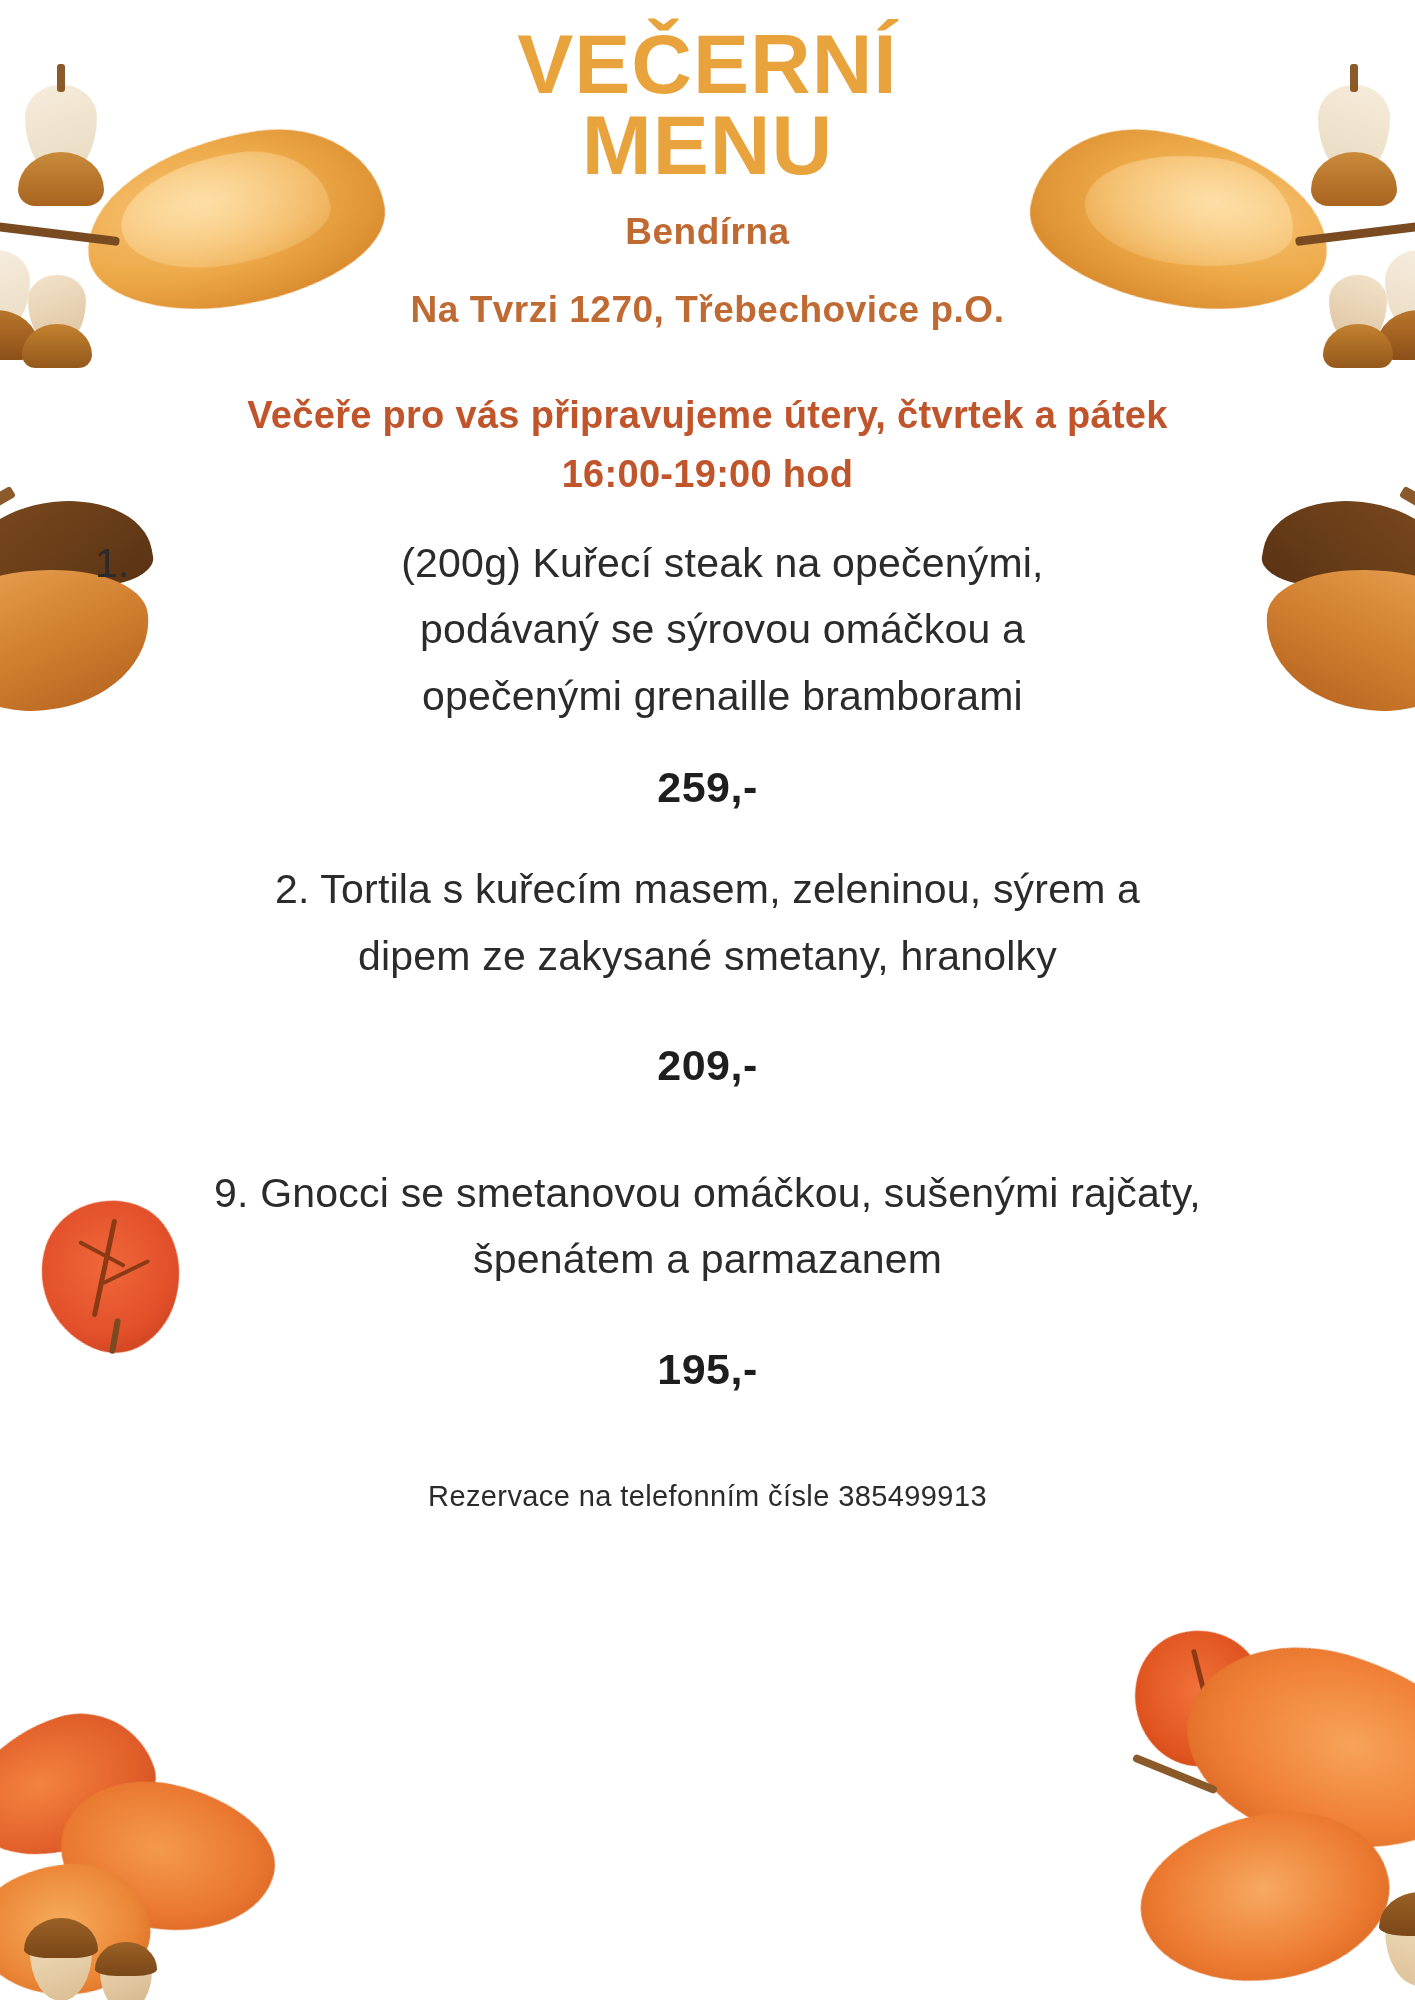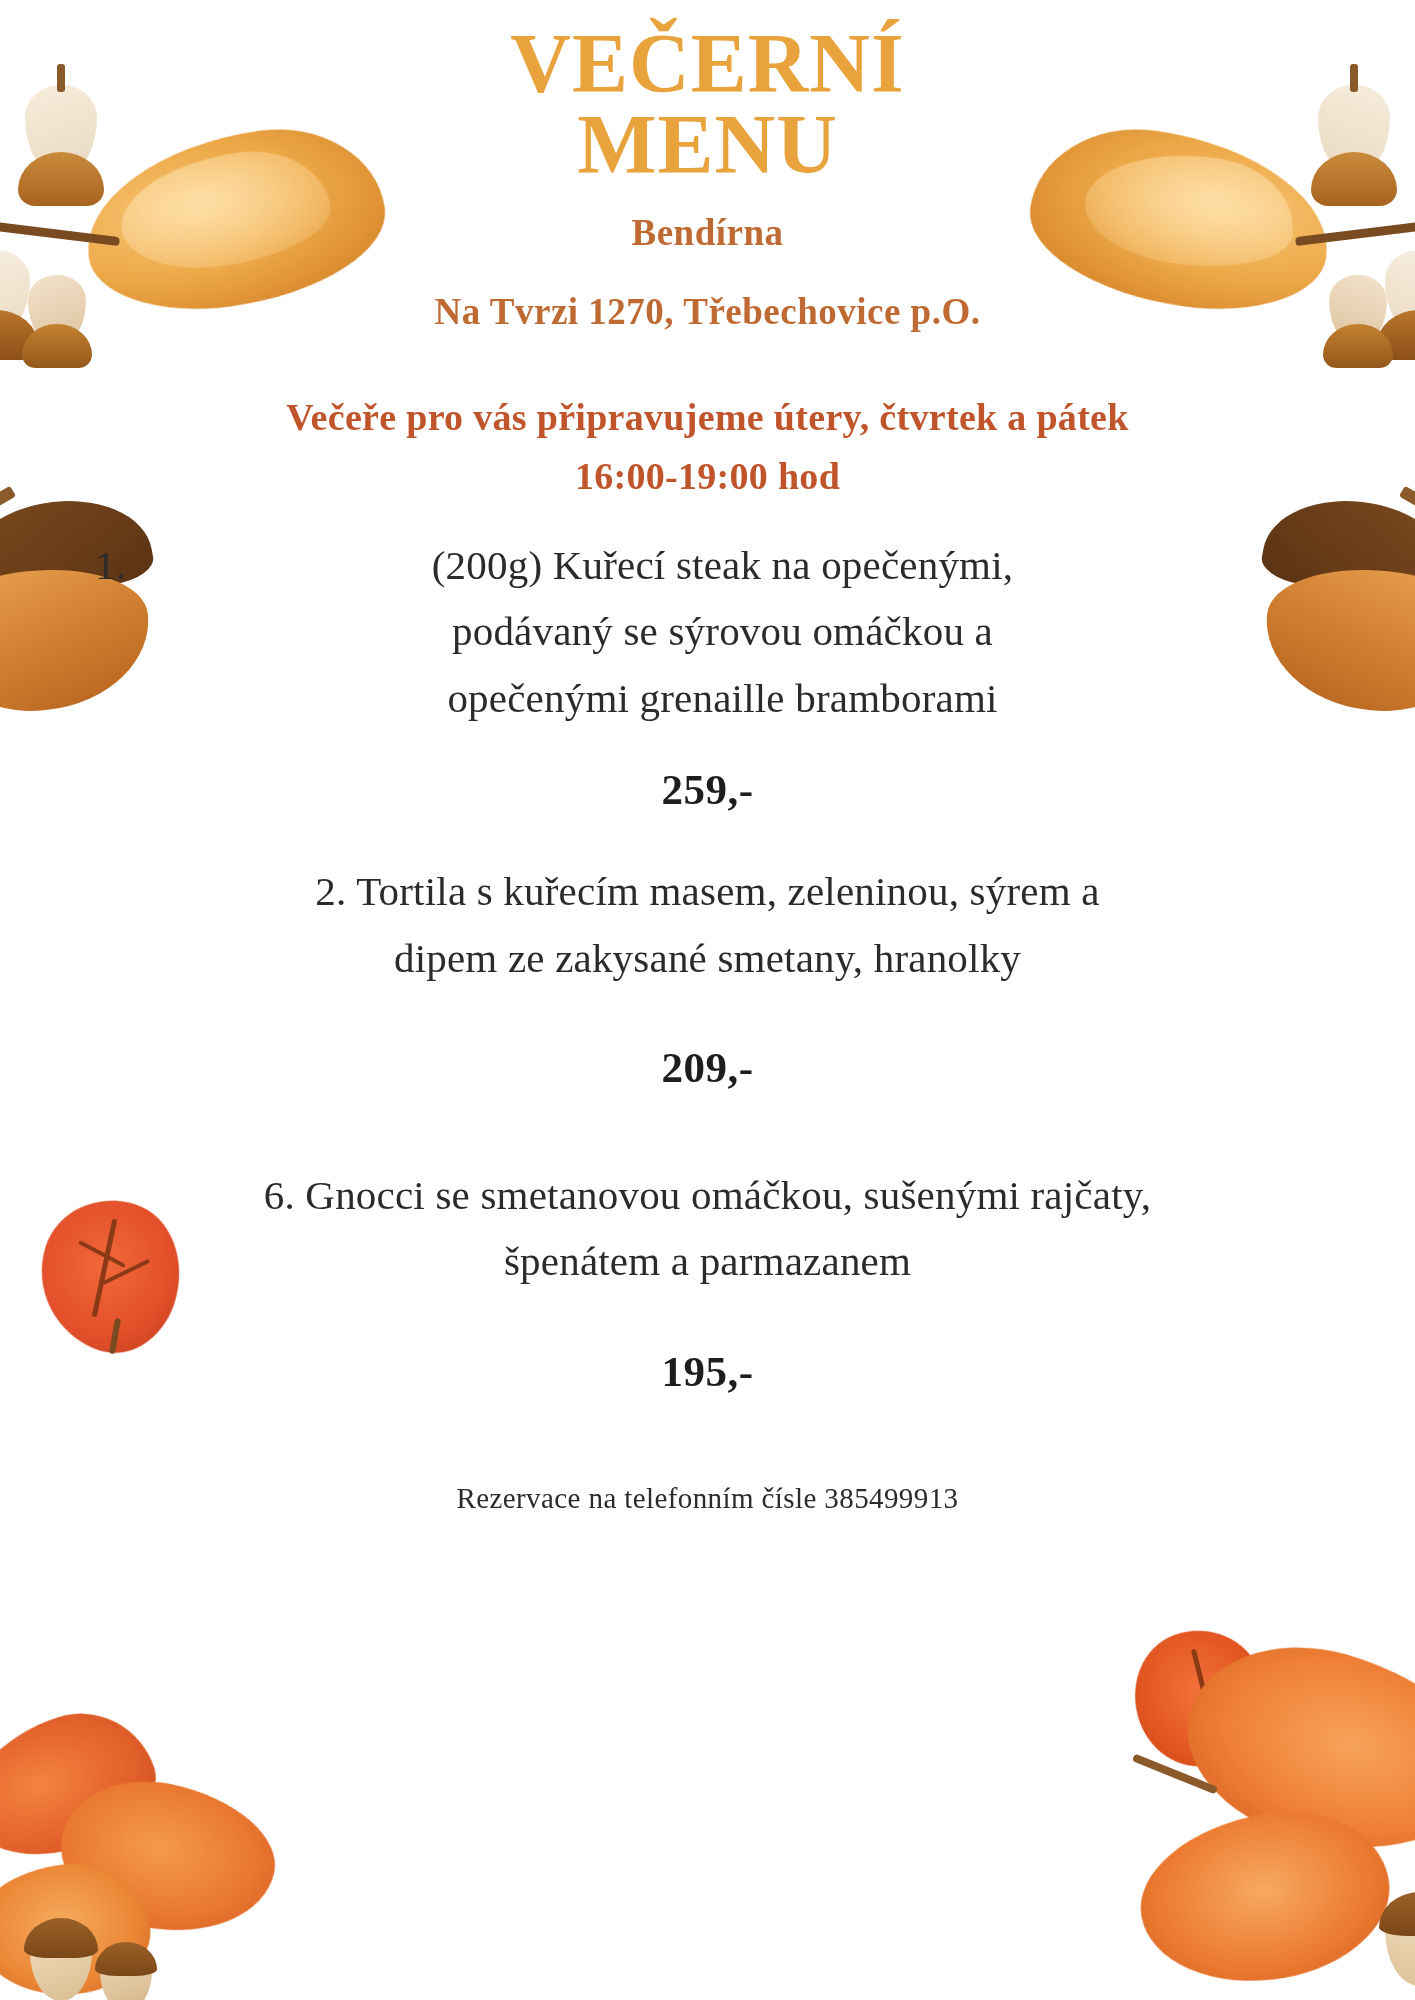--- a/index.html
+++ b/index.html
@@ -14,21 +14,20 @@
     overflow: hidden;
     position: relative;
   }
 
   .page {
     position: relative;
     width: 1415px;
     height: 2000px;
     overflow: hidden;
     background: #ffffff;
-    font-family: Liberation Serif, serif;
   }
 
   
   .decor { position: absolute; pointer-events: none; }
 
   
   .leaf-blob {
     position: absolute;
     border-radius: 60% 40% 55% 45% / 55% 60% 40% 45%;
     filter: blur(0.3px);
@@ -296,21 +295,21 @@
       </div>
       <div class="price">259,-</div>
 
       <div class="item item-2">
         <div>2. Tortila s kuřecím masem, zeleninou, sýrem a</div>
         <div>dipem ze zakysané smetany, hranolky</div>
       </div>
       <div class="price price-2">209,-</div>
 
       <div class="item item-3">
-        <div>6. Gnocci se smetanovou omáčkou, sušenými rajčaty,</div>
+        <div>9. Gnocci se smetanovou omáčkou, sušenými rajčaty,</div>
         <div>špenátem a parmazanem</div>
       </div>
       <div class="price price-3">195,-</div>
 
     </div>
 
     <div class="reservation">Rezervace na telefonním čísle 385499913</div>
 
   </div>
 </div>

